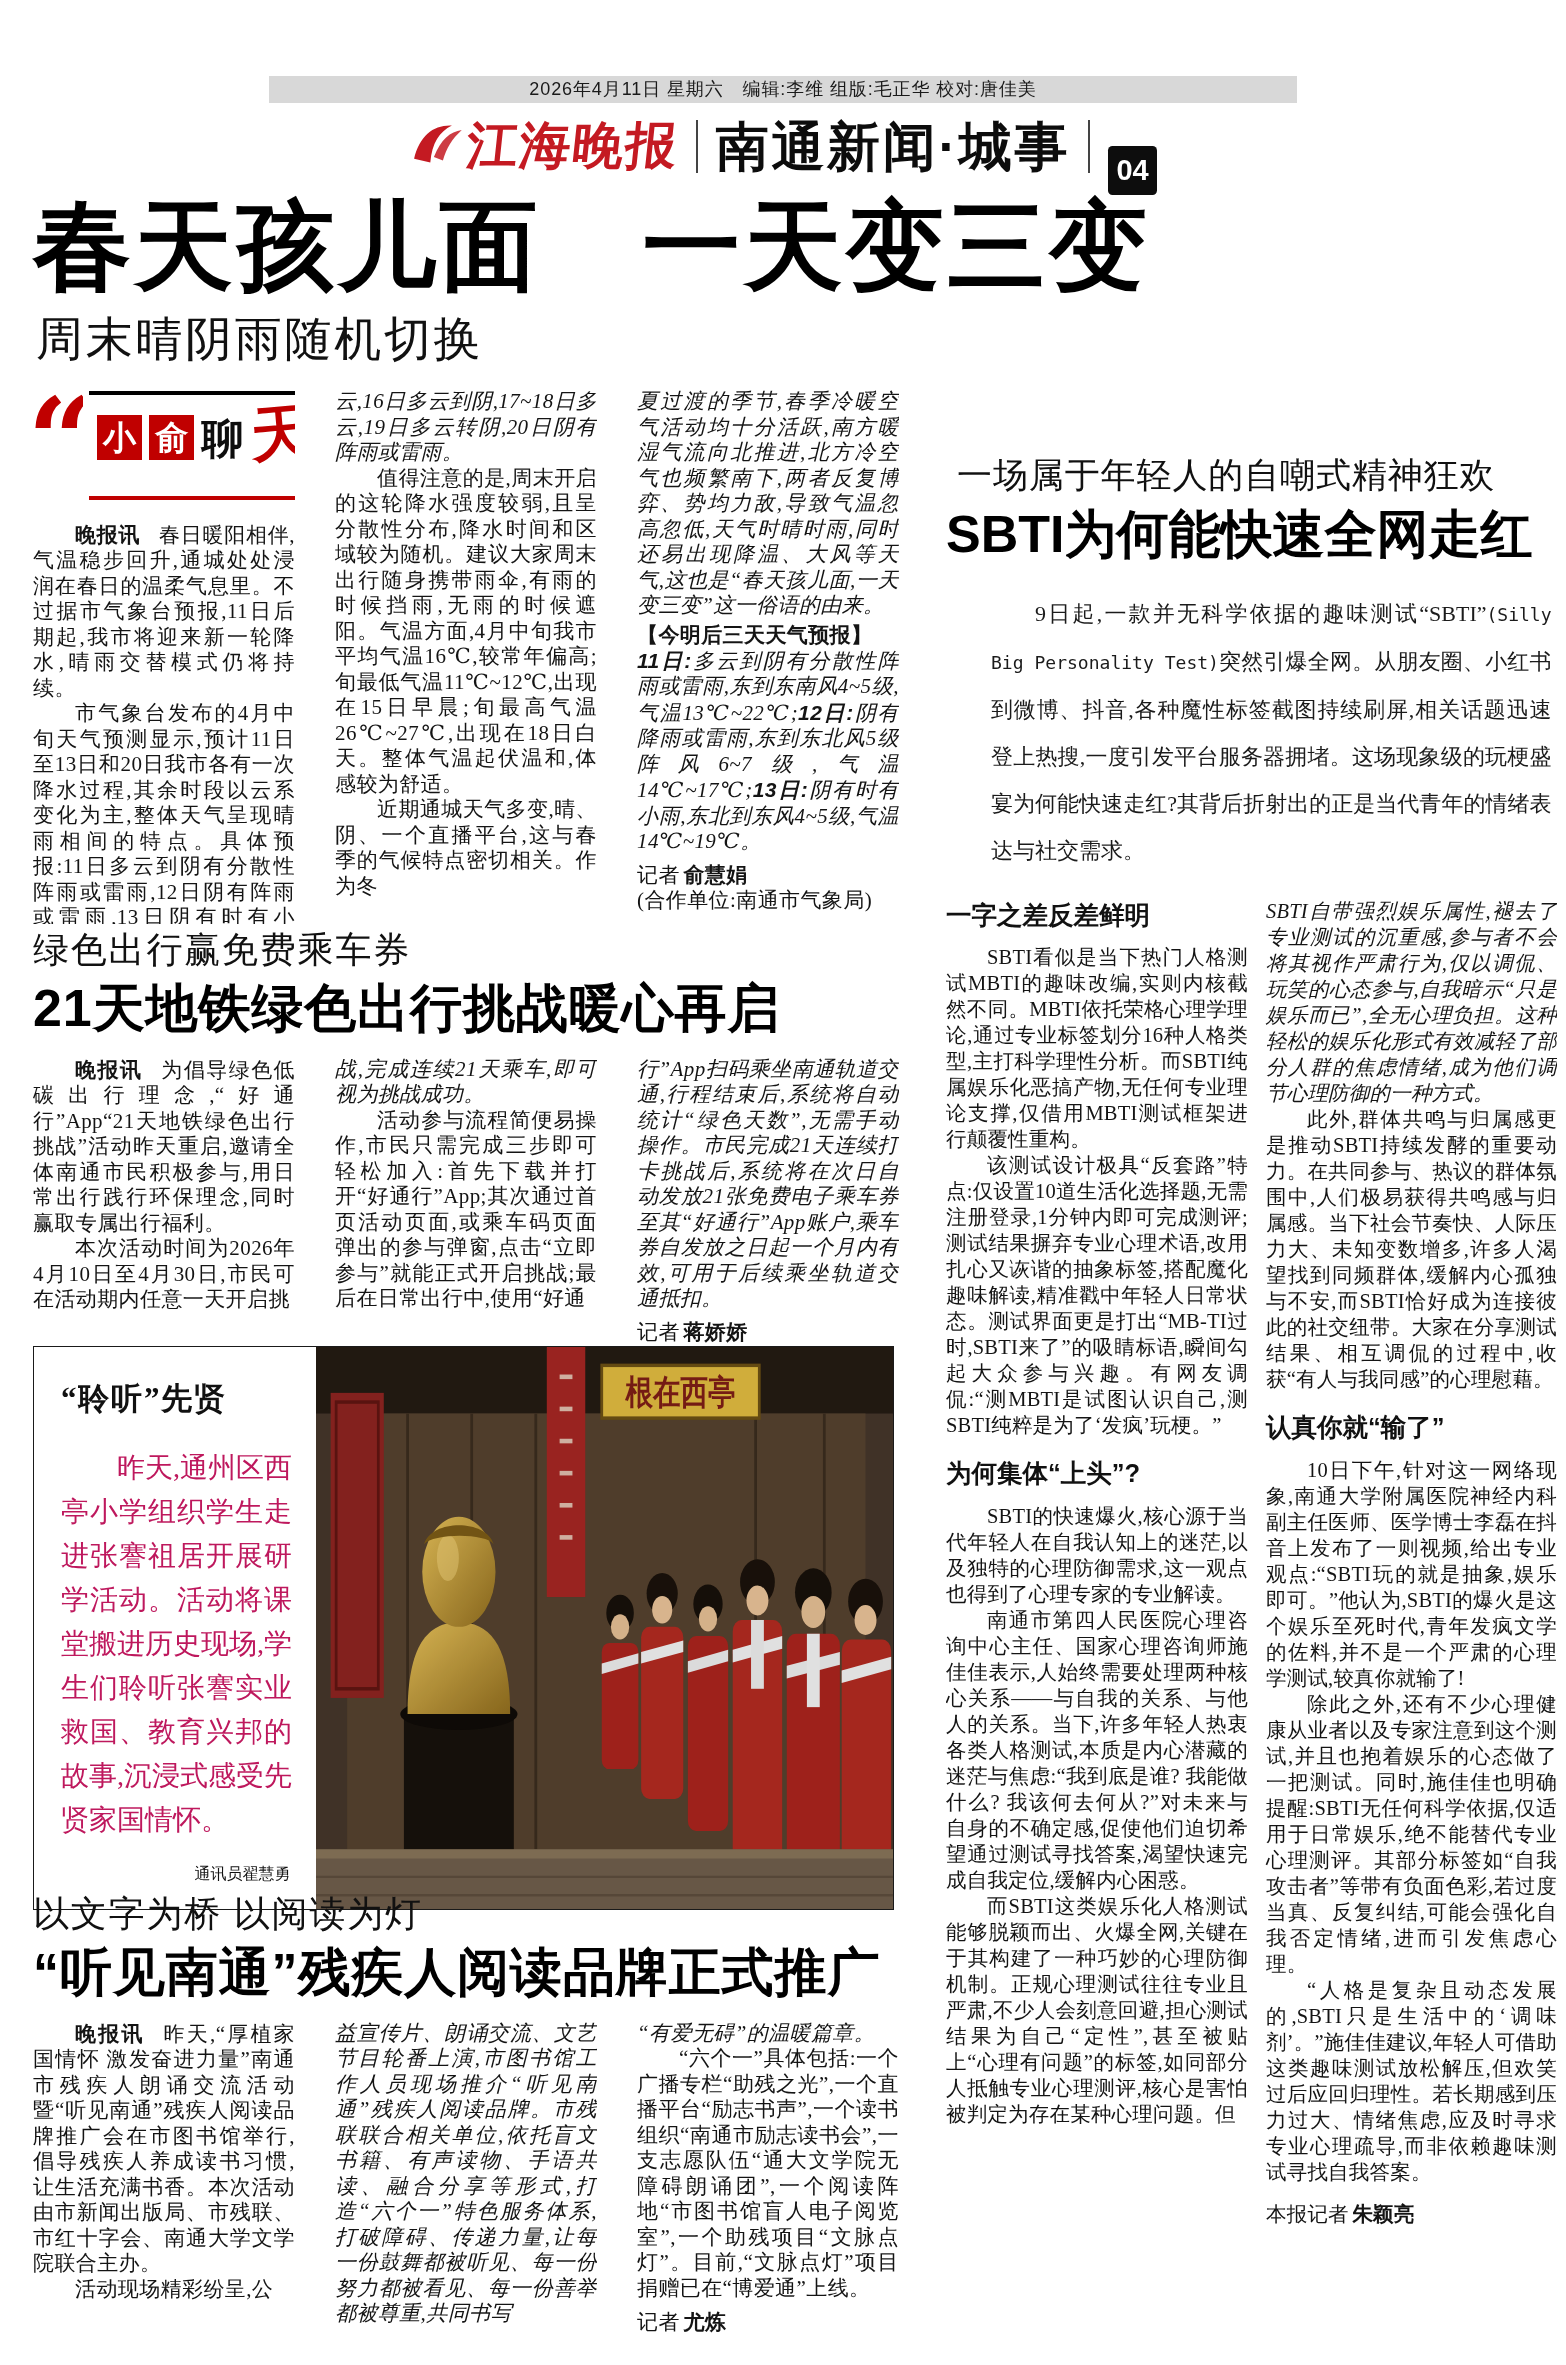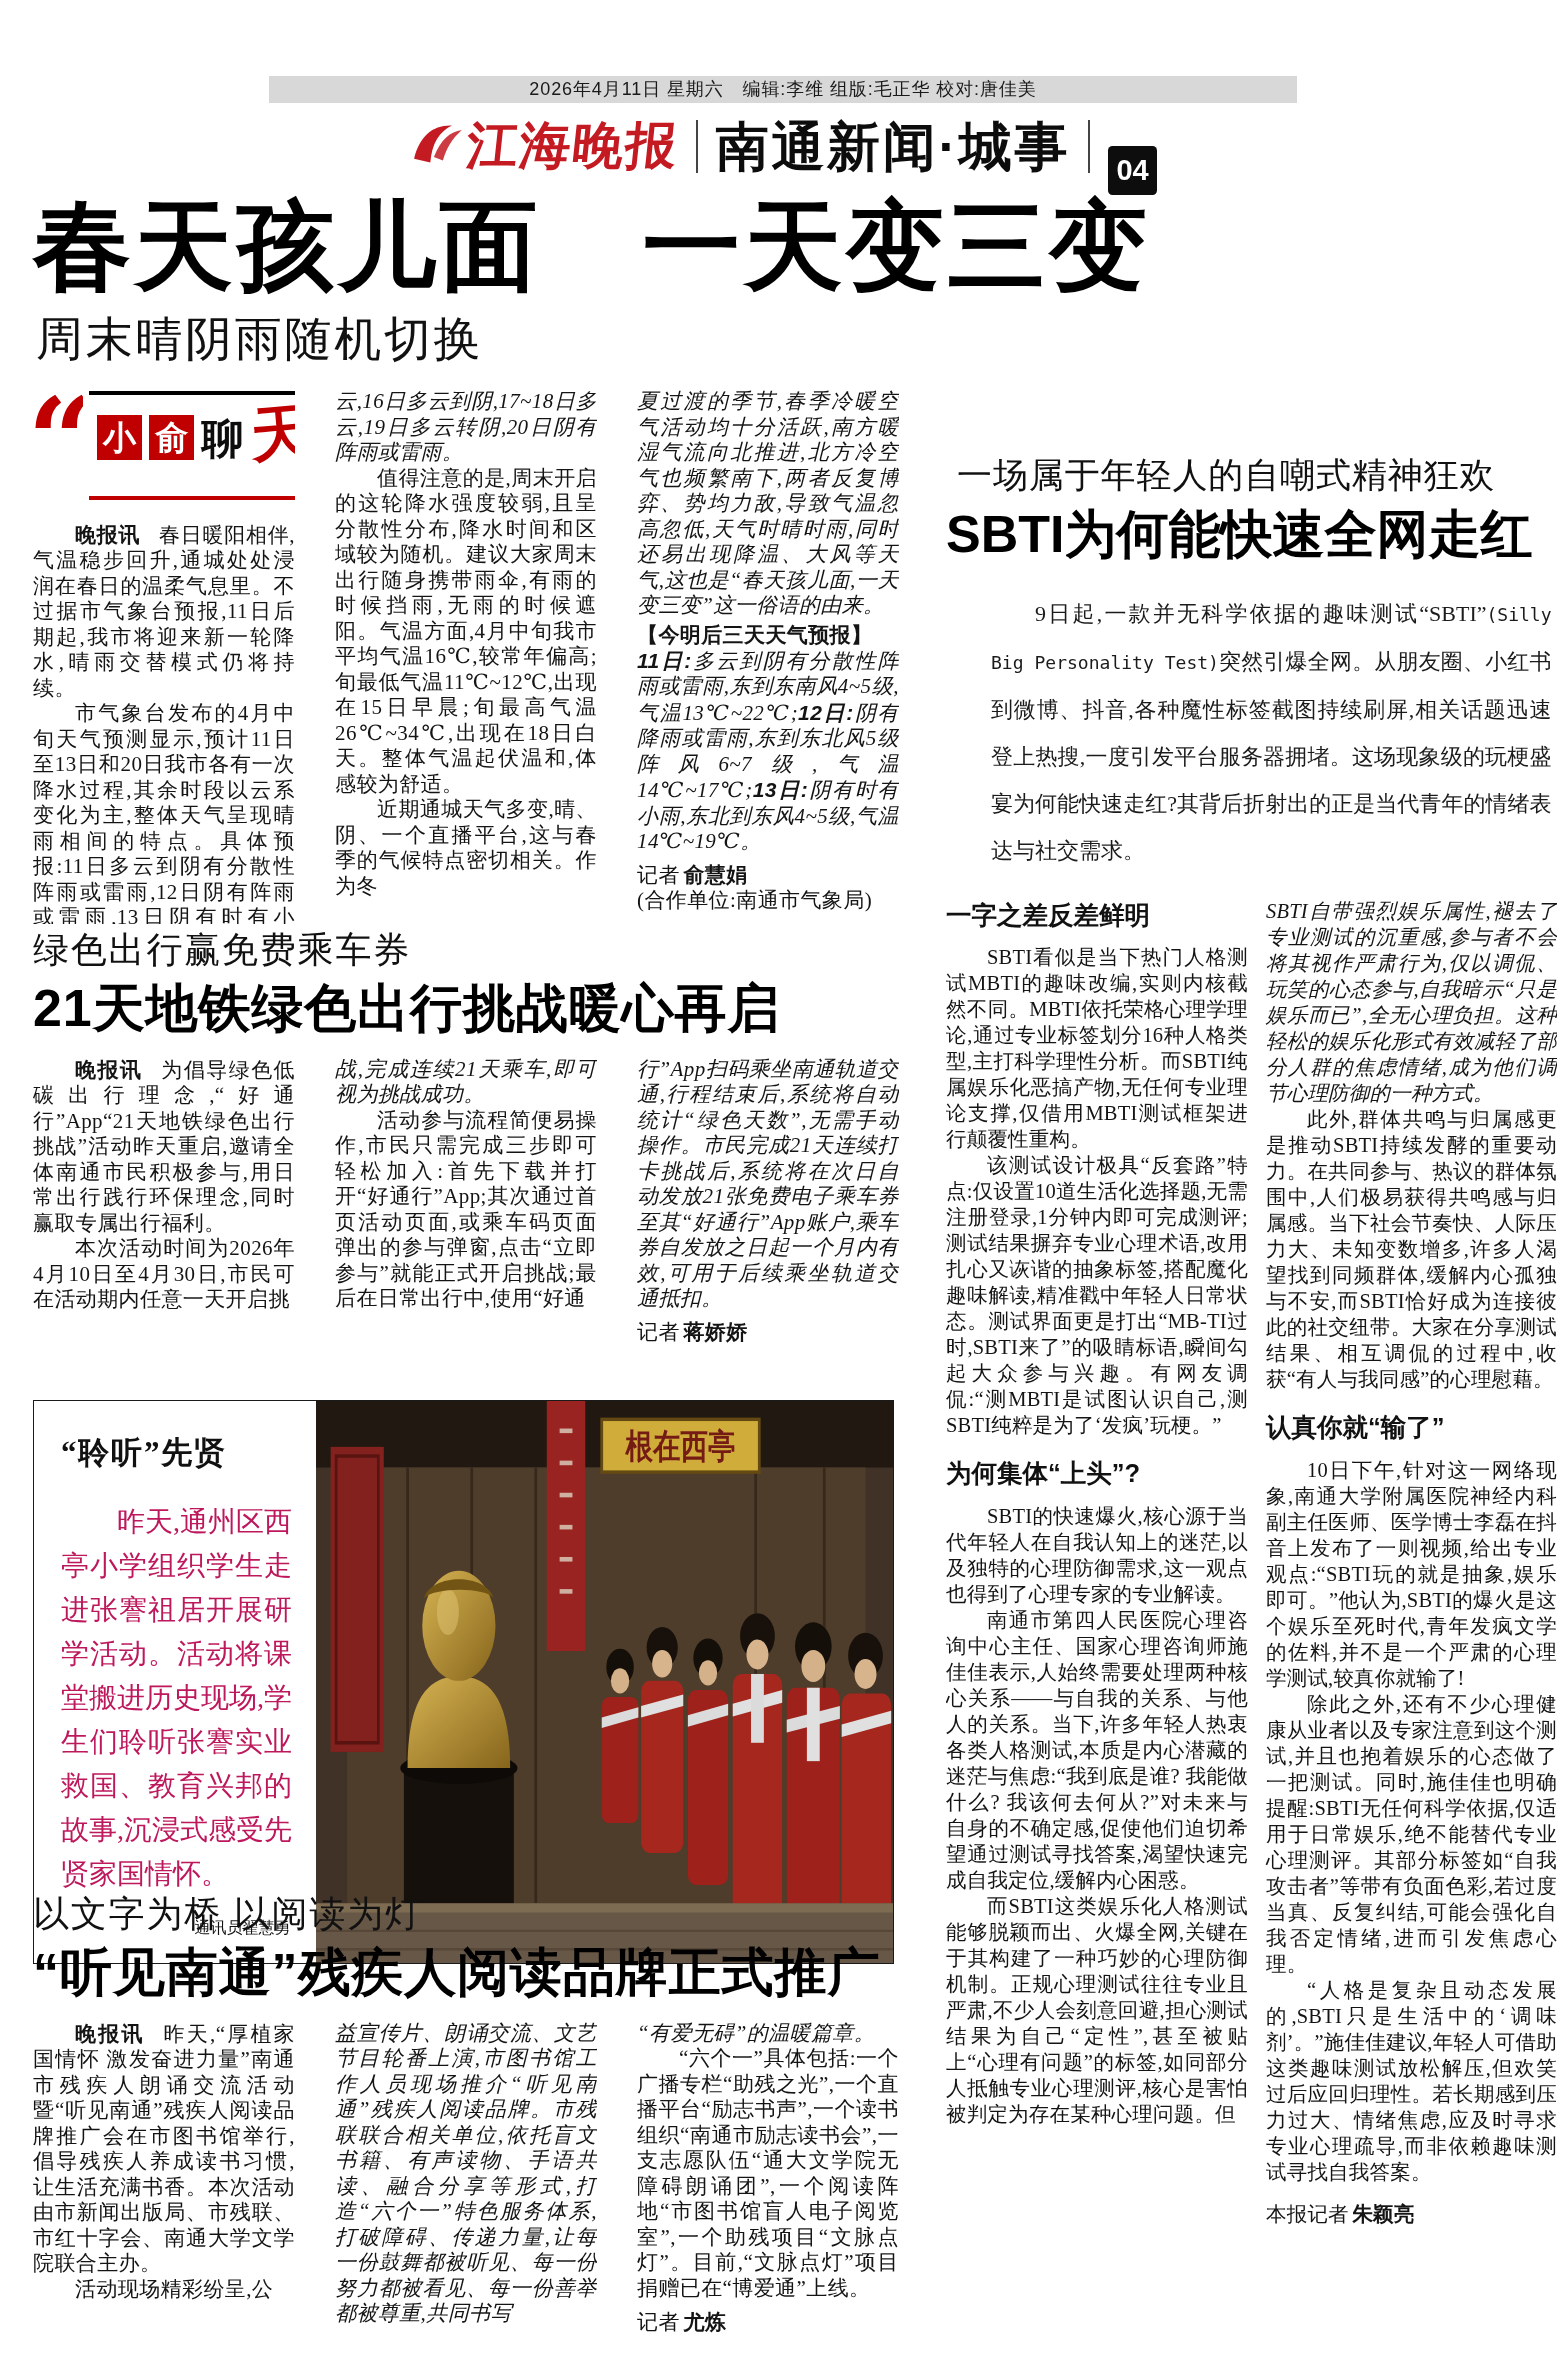--- a/index.html
+++ b/index.html
@@ -66,21 +66,21 @@
   .story { position:absolute; left:33px; width:866px; }
   .metro { top:932px; }
   .reading { top:1896px; }
   .kicker { font:400 36px/1 "Liberation Sans","DejaVu Sans",sans-serif; letter-spacing:1.8px; }
   .story-headline { font:900 52px/1.15 "Liberation Sans","DejaVu Sans",sans-serif;
                     letter-spacing:0.9px; margin-top:11px; color:#000; }
   .cols3 { position:relative; margin-top:18px; height:368px; }
   .reading .cols3 { height:341px; }
 
   
-  .photobox { position:absolute; left:33px; top:1400px; width:861px; height:564px;
+  .photobox { position:absolute; left:33px; top:1346px; width:861px; height:564px;
               border:0.9px solid #1a1a1a; background:#fff; display:flex; }
   .caption { width:282px; padding:31px 24px 20px 27px; position:relative; }
   .cap-title { font-weight:700; font-size:31px; letter-spacing:1.8px; margin-bottom:25.5px; }
   .cap-body { font-size:28px; line-height:44px; text-align:justify; text-indent:2em; color:#be185d; }
   .cap-credit { position:absolute; right:25.5px; bottom:24px; font-size:16px; }
   .photo { flex:1; position:relative; overflow:hidden; background:#45362a; }
   .photo svg { display:block; width:100%; height:100%; }
 
   
   .sbti { position:absolute; left:946px; top:457px; width:611px; height:1903px; overflow:hidden; }
@@ -133,21 +133,21 @@
         <span class="wt2">天</span>
 
       </div>
       <span class="redline"></span>
     </div>
     <p><span class="leadtag">晚报讯</span><span>春日暖阳相伴,气温稳步回升,通城处处浸润在春日的温柔气息里。不过据市气象台预报,11日后期起,我市将迎来新一轮降水,晴雨交替模式仍将持续。</span></p>
     <p>市气象台发布的4月中旬天气预测显示,预计11日至13日和20日我市各有一次降水过程,其余时段以云系变化为主,整体天气呈现晴雨相间的特点。具体预报:11日多云到阴有分散性阵雨或雷雨,12日阴有阵雨或雷雨,13日阴有时有小雨,14日多云到阴,15日多</p>
   </div>
   <div class="col c2">
     <p class="noindent">云,16日多云到阴,17~18日多云,19日多云转阴,20日阴有阵雨或雷雨。</p>
-    <p>值得注意的是,周末开启的这轮降水强度较弱,且呈分散性分布,降水时间和区域较为随机。建议大家周末出行随身携带雨伞,有雨的时候挡雨,无雨的时候遮阳。气温方面,4月中旬我市平均气温16℃,较常年偏高;旬最低气温11℃~12℃,出现在15日早晨;旬最高气温26℃~34℃,出现在18日白天。整体气温起伏温和,体感较为舒适。</p>
+    <p>值得注意的是,周末开启的这轮降水强度较弱,且呈分散性分布,降水时间和区域较为随机。建议大家周末出行随身携带雨伞,有雨的时候挡雨,无雨的时候遮阳。气温方面,4月中旬我市平均气温16℃,较常年偏高;旬最低气温11℃~12℃,出现在15日早晨;旬最高气温26℃~27℃,出现在18日白天。整体气温起伏温和,体感较为舒适。</p>
     <p>近期通城天气多变,晴、阴、一个直播平台,这与春季的气候特点密切相关。作为冬</p>
   </div>
   <div class="col c3">
     <p class="noindent">夏过渡的季节,春季冷暖空气活动均十分活跃,南方暖湿气流向北推进,北方冷空气也频繁南下,两者反复博弈、势均力敌,导致气温忽高忽低,天气时晴时雨,同时还易出现降温、大风等天气,这也是“春天孩儿面,一天变三变”这一俗语的由来。</p>
     <p class="fc-title">【今明后三天天气预报】</p>
     <p class="noindent fc"><b>11日:</b><span>多云到阴有分散性阵雨或雷雨,东到东南风4~5级,气温13℃~22℃;</span><b>12日:</b><span>阴有降雨或雷雨,东到东北风5级阵风6~7级,气温14℃~17℃;</span><b>13日:</b><span>阴有时有小雨,东北到东风4~5级,气温14℃~19℃。</span></p>
     <p class="byline"><span>记者</span><b>俞慧娟</b></p>
     <p class="byline coop">(合作单位:南通市气象局)</p>
   </div>
 </section>

